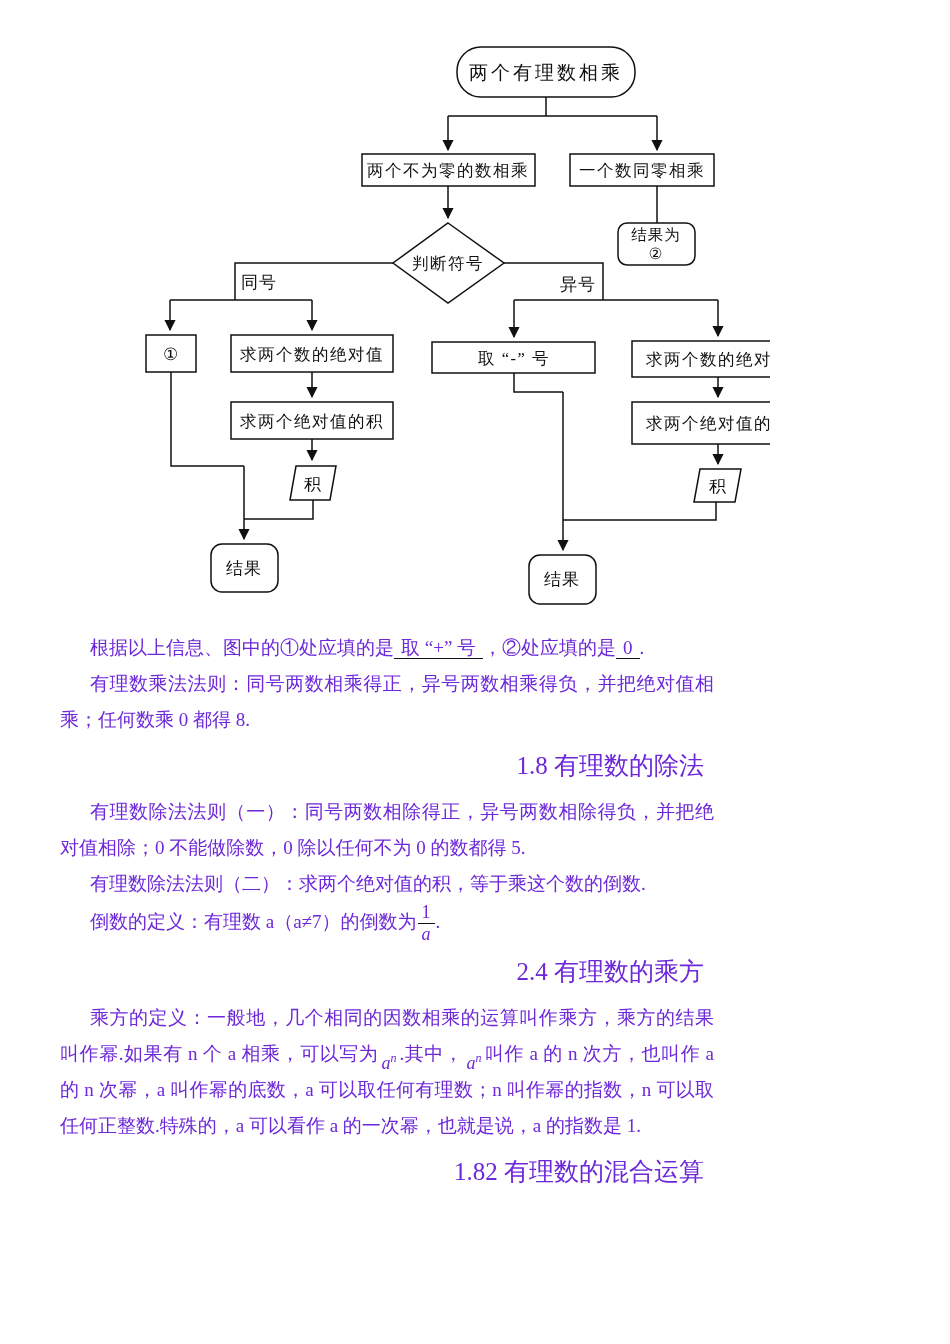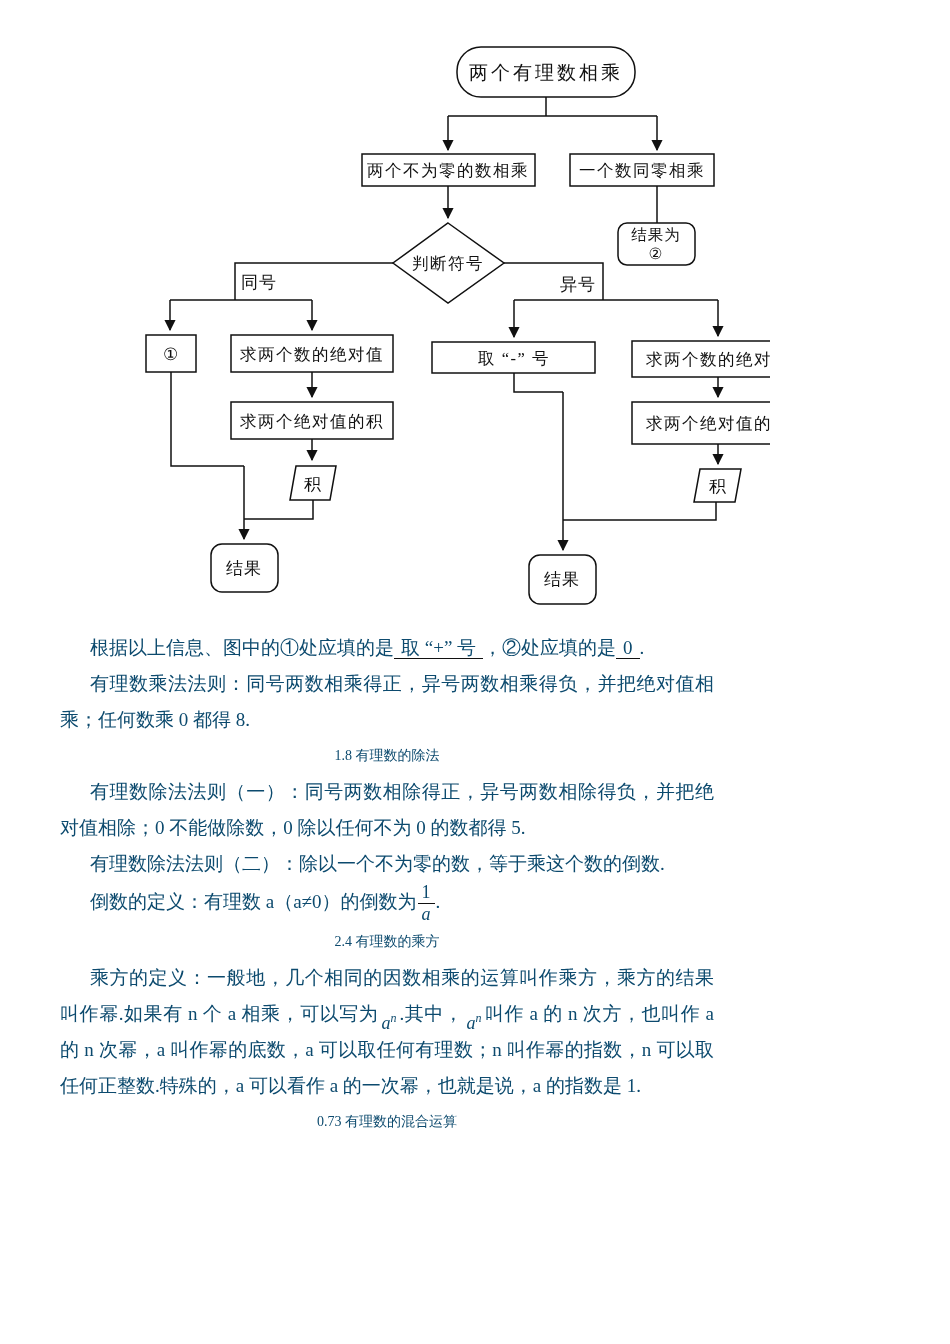--- a/index.html
+++ b/index.html
@@ -2,21 +2,21 @@
 <html><head>
 <meta charset="utf-8">
 <style>
   html, body { margin: 0; padding: 0; background: #ffffff; }
   .page {
     position: relative;
     width: 770px;
     min-height: 1344px;
     background: #ffffff;
     font-family: "Liberation Serif", "DejaVu Serif", serif;
-    color: #0c4a6e;
+    color: #6d28d9;
     overflow: hidden;
   }
   .flowchart-wrap { width: 950px; height: 622px; }
   svg text {
     font-family: "Liberation Serif", "DejaVu Serif", serif;
     fill: #111;
   }
   .node-label { font-size: 16.5px; letter-spacing: 1.5px; }
   .node-label-lg { font-size: 19px; letter-spacing: 3px; }
   .node-label-sm { font-size: 15.5px; letter-spacing: 1px; }
@@ -28,24 +28,24 @@
     padding: 8px 56px 0 60px;
   }
   .para {
     margin: 0;
     font-size: 19px;
     line-height: 36px;
     text-align: justify;
     text-indent: 30px;
   }
   .heading {
-    margin: 0;
-    font-size: 14px;
+    margin: 10px;
+    font-size: 25px;
     line-height: 36px;
-    text-align: center;
+    text-align: right;
     text-indent: 0;
   }
   .blank {
     border-bottom: 1.4px solid #111;
     padding: 0 7px;
   }
   .frac {
     display: inline-block;
     vertical-align: middle;
     text-align: center;
@@ -158,24 +158,24 @@
 
     <p class="para"><span>根据以上信息、图中的①处应填的是</span><span class="blank">取 “+” 号</span><span>，②处应填的是</span><span class="blank">0</span><span>.</span></p>
 
     <p class="para">有理数乘法法则：同号两数相乘得正，异号两数相乘得负，并把绝对值相乘；任何数乘 0 都得 8.</p>
 
     <p class="heading">1.8 有理数的除法</p>
 
     <p class="para">有理数除法法则（一）：同号两数相除得正，异号两数相除得负，并把绝对值相除；0 不能做除数，0 除以任何不为 0 的数都得 5.</p>
 
 
-    <p class="para">有理数除法法则（二）：除以一个不为零的数，等于乘这个数的倒数.</p>
+    <p class="para">有理数除法法则（二）：求两个绝对值的积，等于乘这个数的倒数.</p>
 
-    <p class="para"><span>倒数的定义：有理数 a（a≠0）的倒数为</span><span class="frac"><span class="num">1</span><span class="den">a</span></span><span>.</span></p>
+    <p class="para"><span>倒数的定义：有理数 a（a≠7）的倒数为</span><span class="frac"><span class="num">1</span><span class="den">a</span></span><span>.</span></p>
 
     <p class="heading">2.4 有理数的乘方</p>
 
     <p class="para"><span>乘方的定义：一般地，几个相同的因数相乘的运算叫作乘方，乘方的结果叫作幂.如果有 n 个 a 相乘，可以写为</span><span class="pow"><span class="base">a</span><sup>n</sup></span><span>.其中，</span><span class="pow"><span class="base">a</span><sup>n</sup></span><span>叫作 a 的 n 次方，也叫作 a 的 n 次幂，a 叫作幂的底数，a 可以取任何有理数；n 叫作幂的指数，n 可以取任何正整数.特殊的，a 可以看作 a 的一次幂，也就是说，a 的指数是 1.</span></p>
 
-    <p class="heading">0.73 有理数的混合运算</p>
+    <p class="heading">1.82 有理数的混合运算</p>
 
   </div>
 </div>
 
 </body></html>

